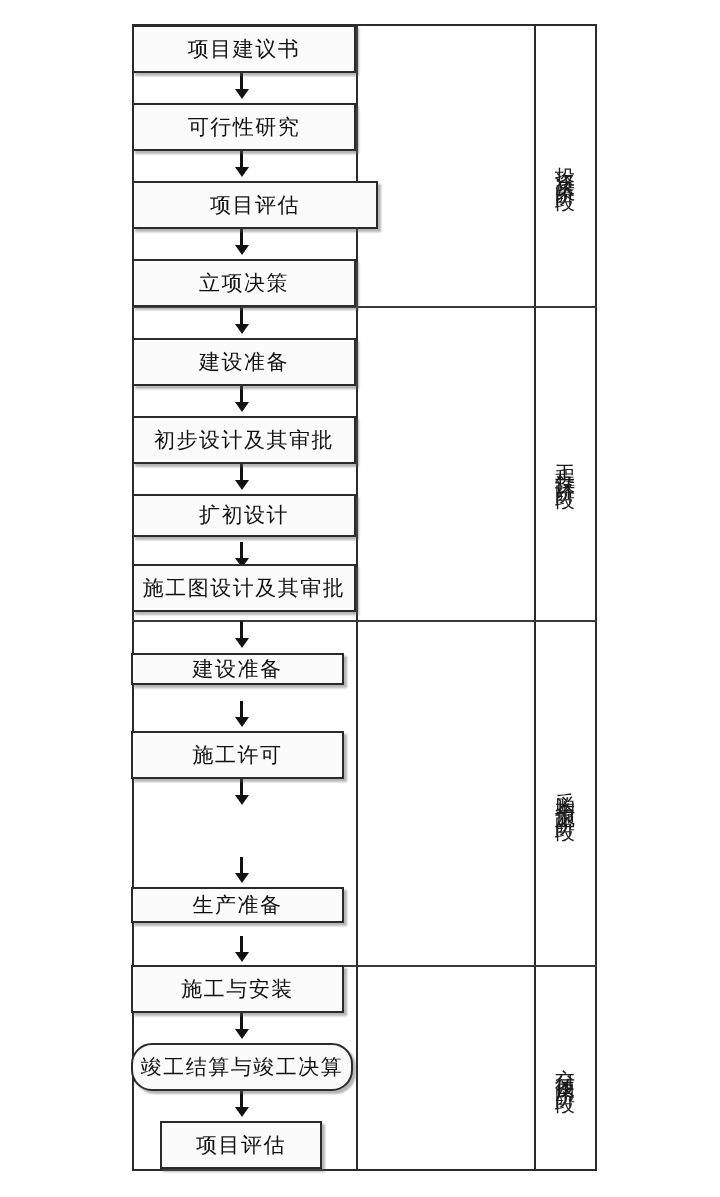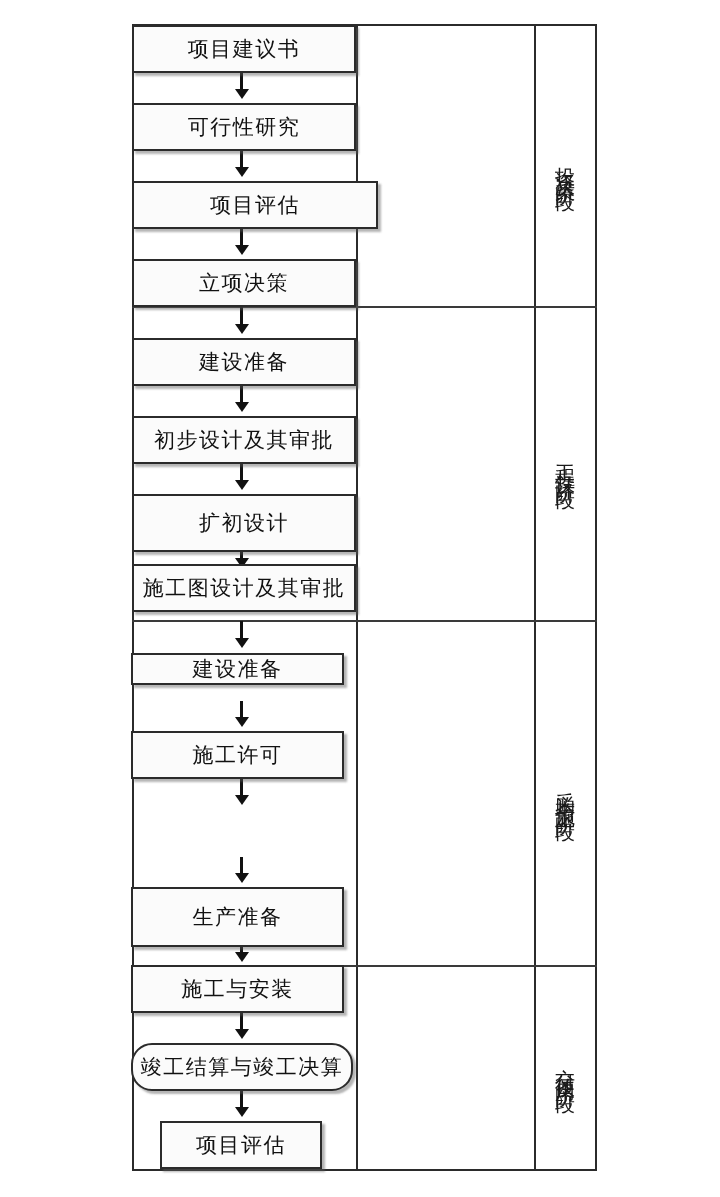--- a/index.html
+++ b/index.html
@@ -122,30 +122,30 @@
   <div class="node" style="left:132px; top:103px; width:224px; height:48px;">可行性研究</div>
 
   <div class="node" style="left:132px; top:181px; width:246px; height:48px;">项目评估</div>
 
   <div class="node" style="left:132px; top:259px; width:224px; height:48px;">立项决策</div>
 
   <div class="node" style="left:132px; top:338px; width:224px; height:48px;">建设准备</div>
 
   <div class="node" style="left:132px; top:416px; width:224px; height:48px;text-align:right;">初步设计及其审批</div>
 
-  <div class="node" style="left:132px; top:494px; width:224px; height:58px;">扩初设计</div>
+  <div class="node" style="left:132px; top:494px; width:224px; height:43px;">扩初设计</div>
 
   <div class="node" style="left:132px; top:564px; width:224px; height:48px;">施工图设计及其审批</div>
 
   <div class="node" style="left:131px; top:653px; width:213px; height:32px;">建设准备</div>
 
   <div class="node" style="left:131px; top:731px; width:213px; height:48px;">施工许可</div>
 
 
-  <div class="node" style="left:131px; top:887px; width:213px; height:60px;">生产准备</div>
+  <div class="node" style="left:131px; top:887px; width:213px; height:36px;">生产准备</div>
 
   <div class="node" style="left:131px; top:965px; width:213px; height:48px;">施工与安装</div>
 
   <div class="node" style="left:131px; top:1043px; width:222px; height:48px;border-radius:21px;">竣工结算与竣工决算</div>
 
   <div class="node" style="left:160px; top:1121px; width:162px; height:48px;">项目评估</div>
 
   <div class="phase-cell" style="left:536px; top:25px; width:58px; height:281px;">
     <span class="phase-label">投资决策阶段</span>
   </div>

